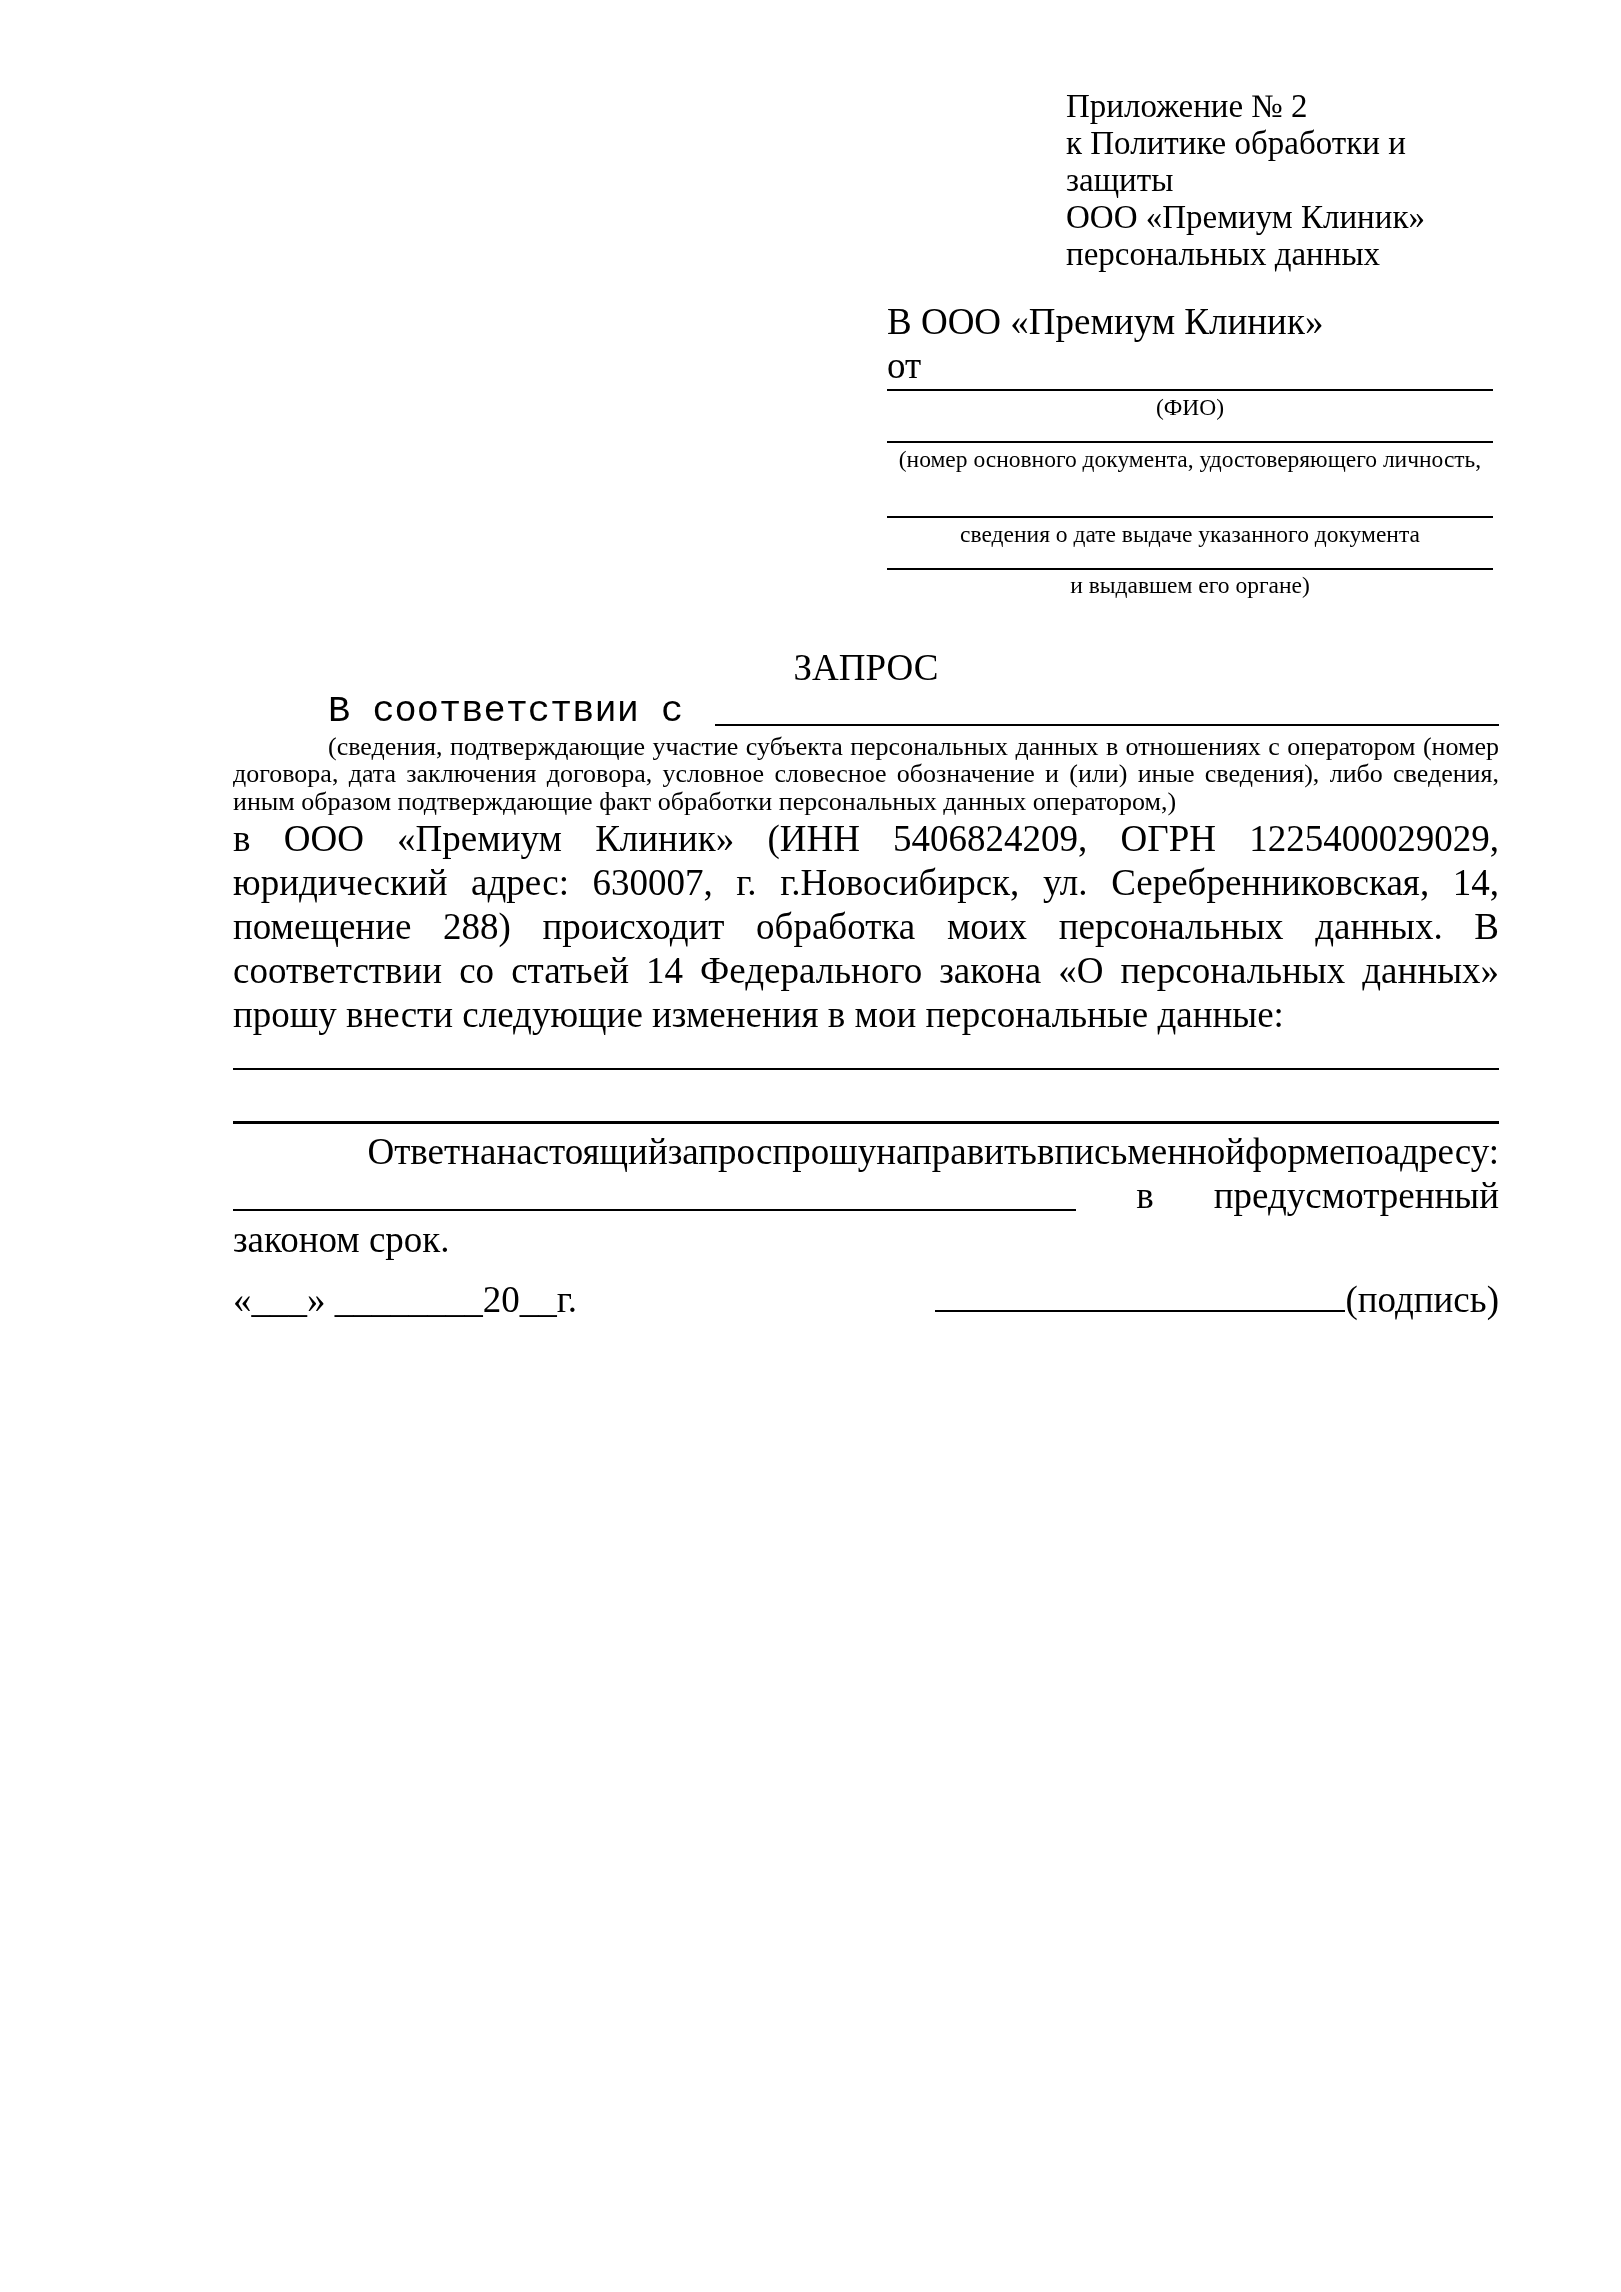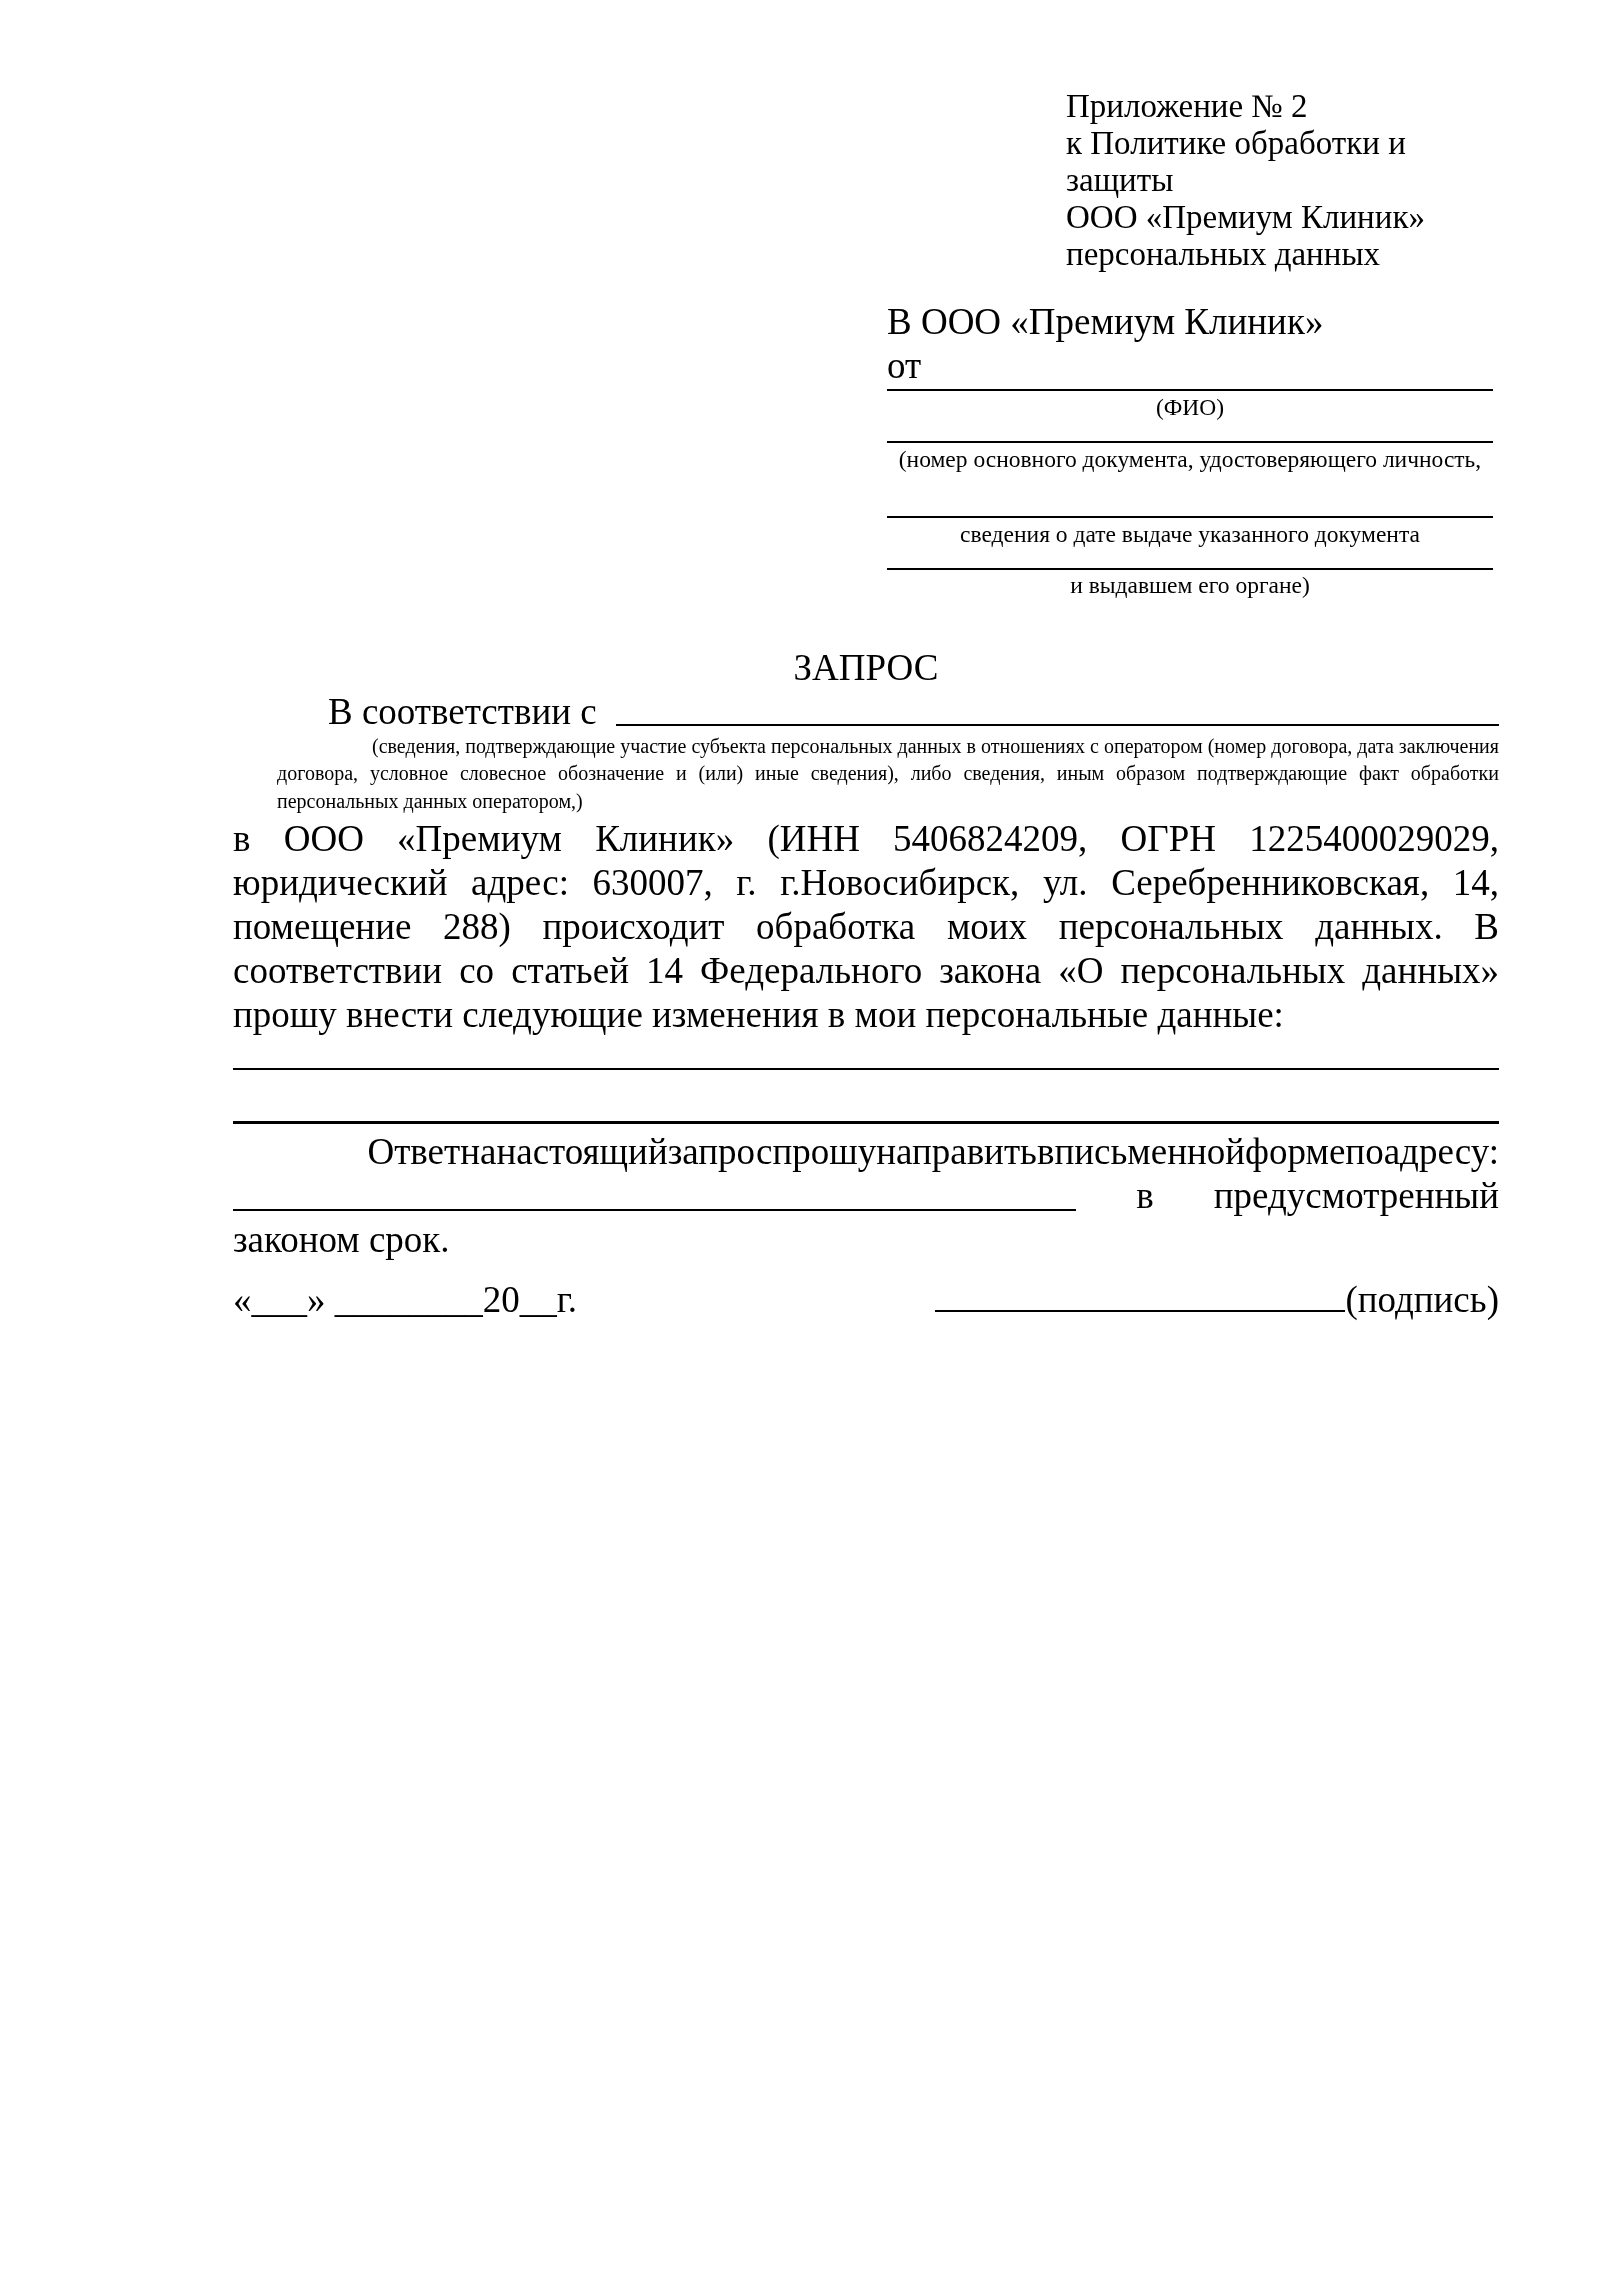--- a/index.html
+++ b/index.html
@@ -21,26 +21,26 @@
   .field{margin-top:20px;}
   .field.first{margin-top:1px;}
   .field.wide-gap{margin-top:44px;}
   .field .line{height:0;border-top:2.9px solid #000;}
   .field .cap{font-size:23.5px;line-height:25.5px;text-align:center;margin-top:3.9px;}
 
   
   .zapros{margin-top:47px;text-align:center;line-height:44px;}
 
   
-  .accordance{display:flex;padding-left:95px;line-height:43px;}
+  .accordance{display:flex;padding-left:95px;line-height:43px;font-family:Liberation Mono, monospace;}
   .accordance .prefix{white-space:pre;}
   .uline-flex{flex:1;height:0;border-top:2.9px solid #000;align-self:flex-end;margin-bottom:6.9px;margin-left:9.8px;}
 
   
-  .footnote{font-size:20px;line-height:27.4px;text-align:justify;text-indent:95px;margin-left:44px;}
+  .footnote{font-size:26px;line-height:27.4px;text-align:justify;text-indent:95px;}
 
   
   .body-par{text-align:justify;line-height:44px;margin-top:2px;}
 
   
   .fill-line{height:0;border-top:2.9px solid #000;}
   .fill-line.l1{margin-top:31px;}
   .fill-line.l2{margin-top:51px;border-top-width:3.9px;}
 
   

